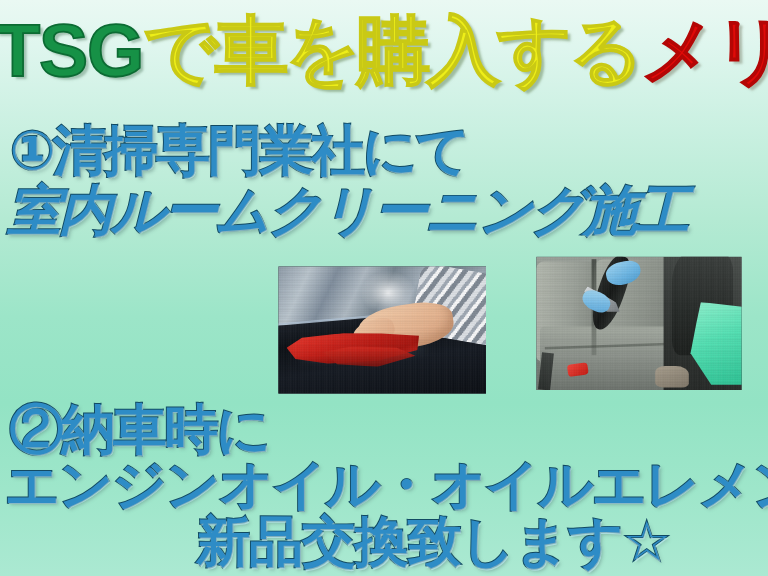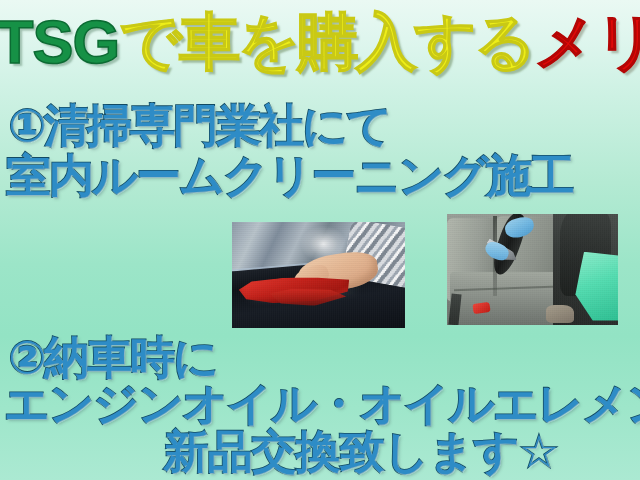--- a/index.html
+++ b/index.html
@@ -72,22 +72,22 @@
     font-weight: bold;
     color: #2e8cc6;
     font-family: "DejaVu Sans", "Liberation Sans", sans-serif;
     -webkit-text-stroke: 1.6px #124a63;
     paint-order: stroke fill;
     text-shadow:
         1px 1px 0 rgba(200,240,255,0.55),
         2px 2px 3px rgba(90,130,125,0.45);
   }
   .line1 { left: 8px;  top: 96px;  font-size: 45px; letter-spacing: -2px; text-align: right; }
-  .line2 { left: 6px;  top: 146px; font-size: 45px; letter-spacing: -2px; }
-  .line3 { left: 8px;  top: 328px; font-size: 45px; letter-spacing: -2px; }
+  .line2 { left: 6px;  top: 146px; font-size: 45px; letter-spacing: -2px; font-style: italic; }
+  .line3 { left: 8px;  top: 328px; font-size: 45px; letter-spacing: -2px; font-family: Liberation Mono, monospace; }
   .line4 { left: 4px;  top: 374px; font-size: 45px; letter-spacing: -1.5px; }
   .line5 { right: 82px; top: 422px; font-size: 45px; letter-spacing: -1px; }
 
   
   .photo {
     position: absolute;
     overflow: hidden;
     background: #3a4048;
   }
   #photo-wax  { left: 232px; top: 222px; width: 173px; height: 106px; }

